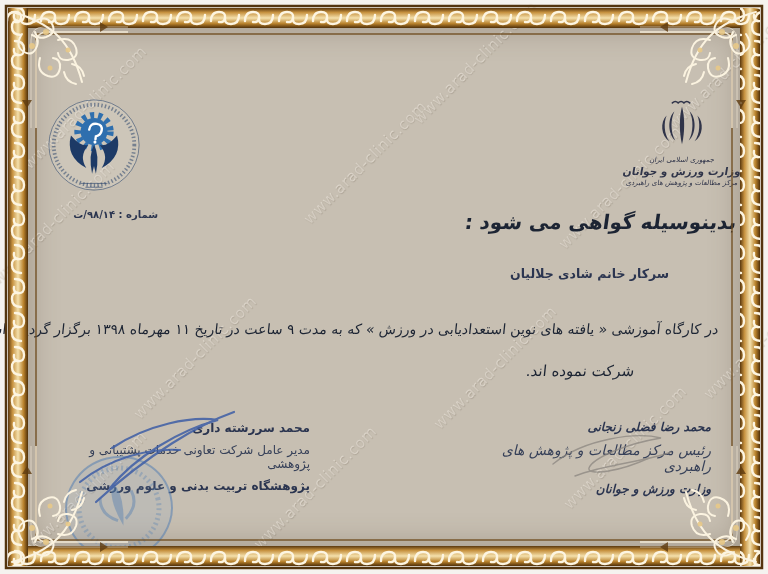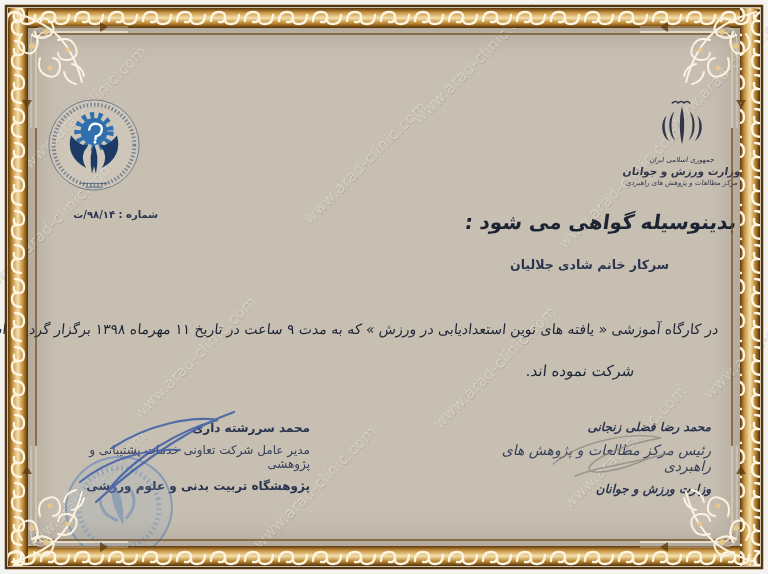--- a/index.html
+++ b/index.html
@@ -36,21 +36,21 @@
   .calli{transform:skewX(-8deg);}
   .ink{color:#1c2433;}
   .navy{color:#2b3550;}
   .logo-box{left:46px; top:97px; width:96px; height:96px;}
   .emblem-block{left:607px; top:100px; width:150px; text-align:center; color:#2f3449;}
   .emblem-block .l1{font-size:7px; margin-top:2px; transform:skewX(-10deg);}
   .emblem-block .l2{font-size:10.5px; font-weight:bold; margin-top:1px; transform:skewX(-10deg);}
   .emblem-block .l3{font-size:7px; margin-top:2px; transform:skewX(-10deg);}
   .meta{left:40px; top:202px; width:118px; font-size:10px; font-weight:bold; line-height:26px; color:#2b3550; text-align:right;}
   .certify{right:32px; top:210px; font-size:20px; font-weight:600; white-space:nowrap;}
-  .recipient{right:99px; top:257px; font-size:12.5px; font-weight:bold; white-space:nowrap;}
+  .recipient{right:99px; top:266px; font-size:12.5px; font-weight:bold; white-space:nowrap;}
   .body1{right:50px; top:321px; font-size:14px; white-space:nowrap; transform:skewX(-6deg);}
   .body2{right:134px; top:362px; font-size:15px; white-space:nowrap; transform:skewX(-6deg);}
   .sig-block{text-align:right;}
   .sig-block .name{font-size:12px; font-weight:bold; color:#2b3550; margin-bottom:8px;}
   .sig-block .t1{font-size:12px; color:#374159; margin-bottom:8px;}
   .sig-block .t2{font-size:12px; font-weight:bold; color:#2b3550;}
   .sig-left{left:60px; top:421px; width:250px;}
   .sig-right{left:455px; top:420px; width:256px;font-style:italic;}
   .stamp{left:63px; top:452px; width:112px; height:112px;}
   .sigpen-left{left:52px; top:404px; width:200px; height:105px;}

